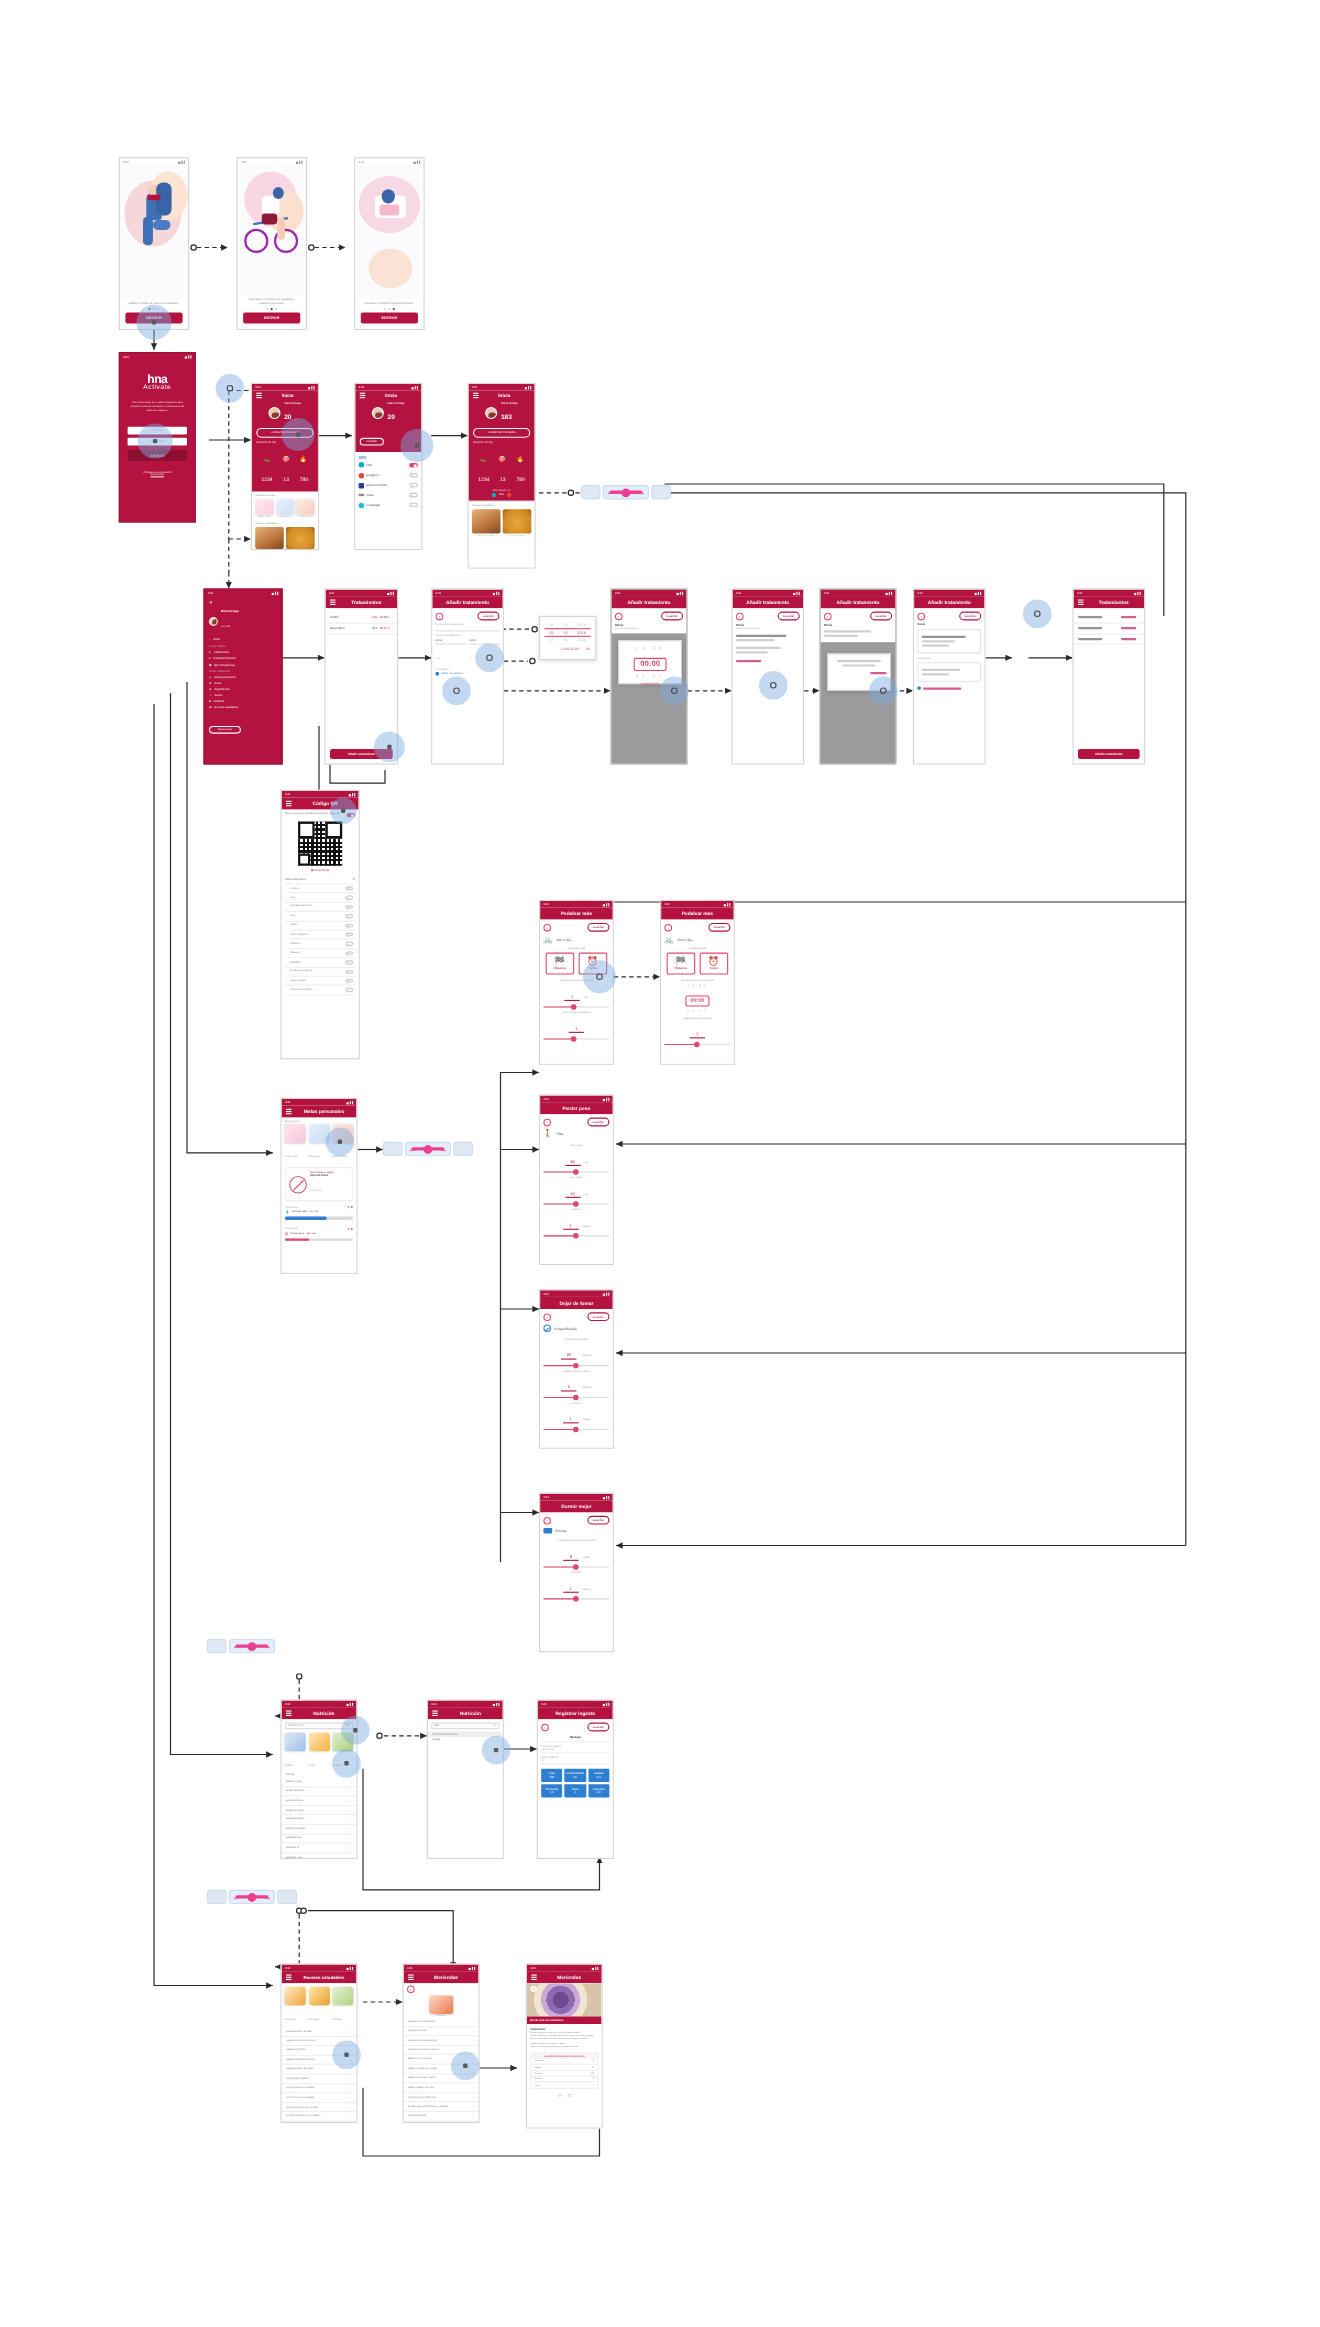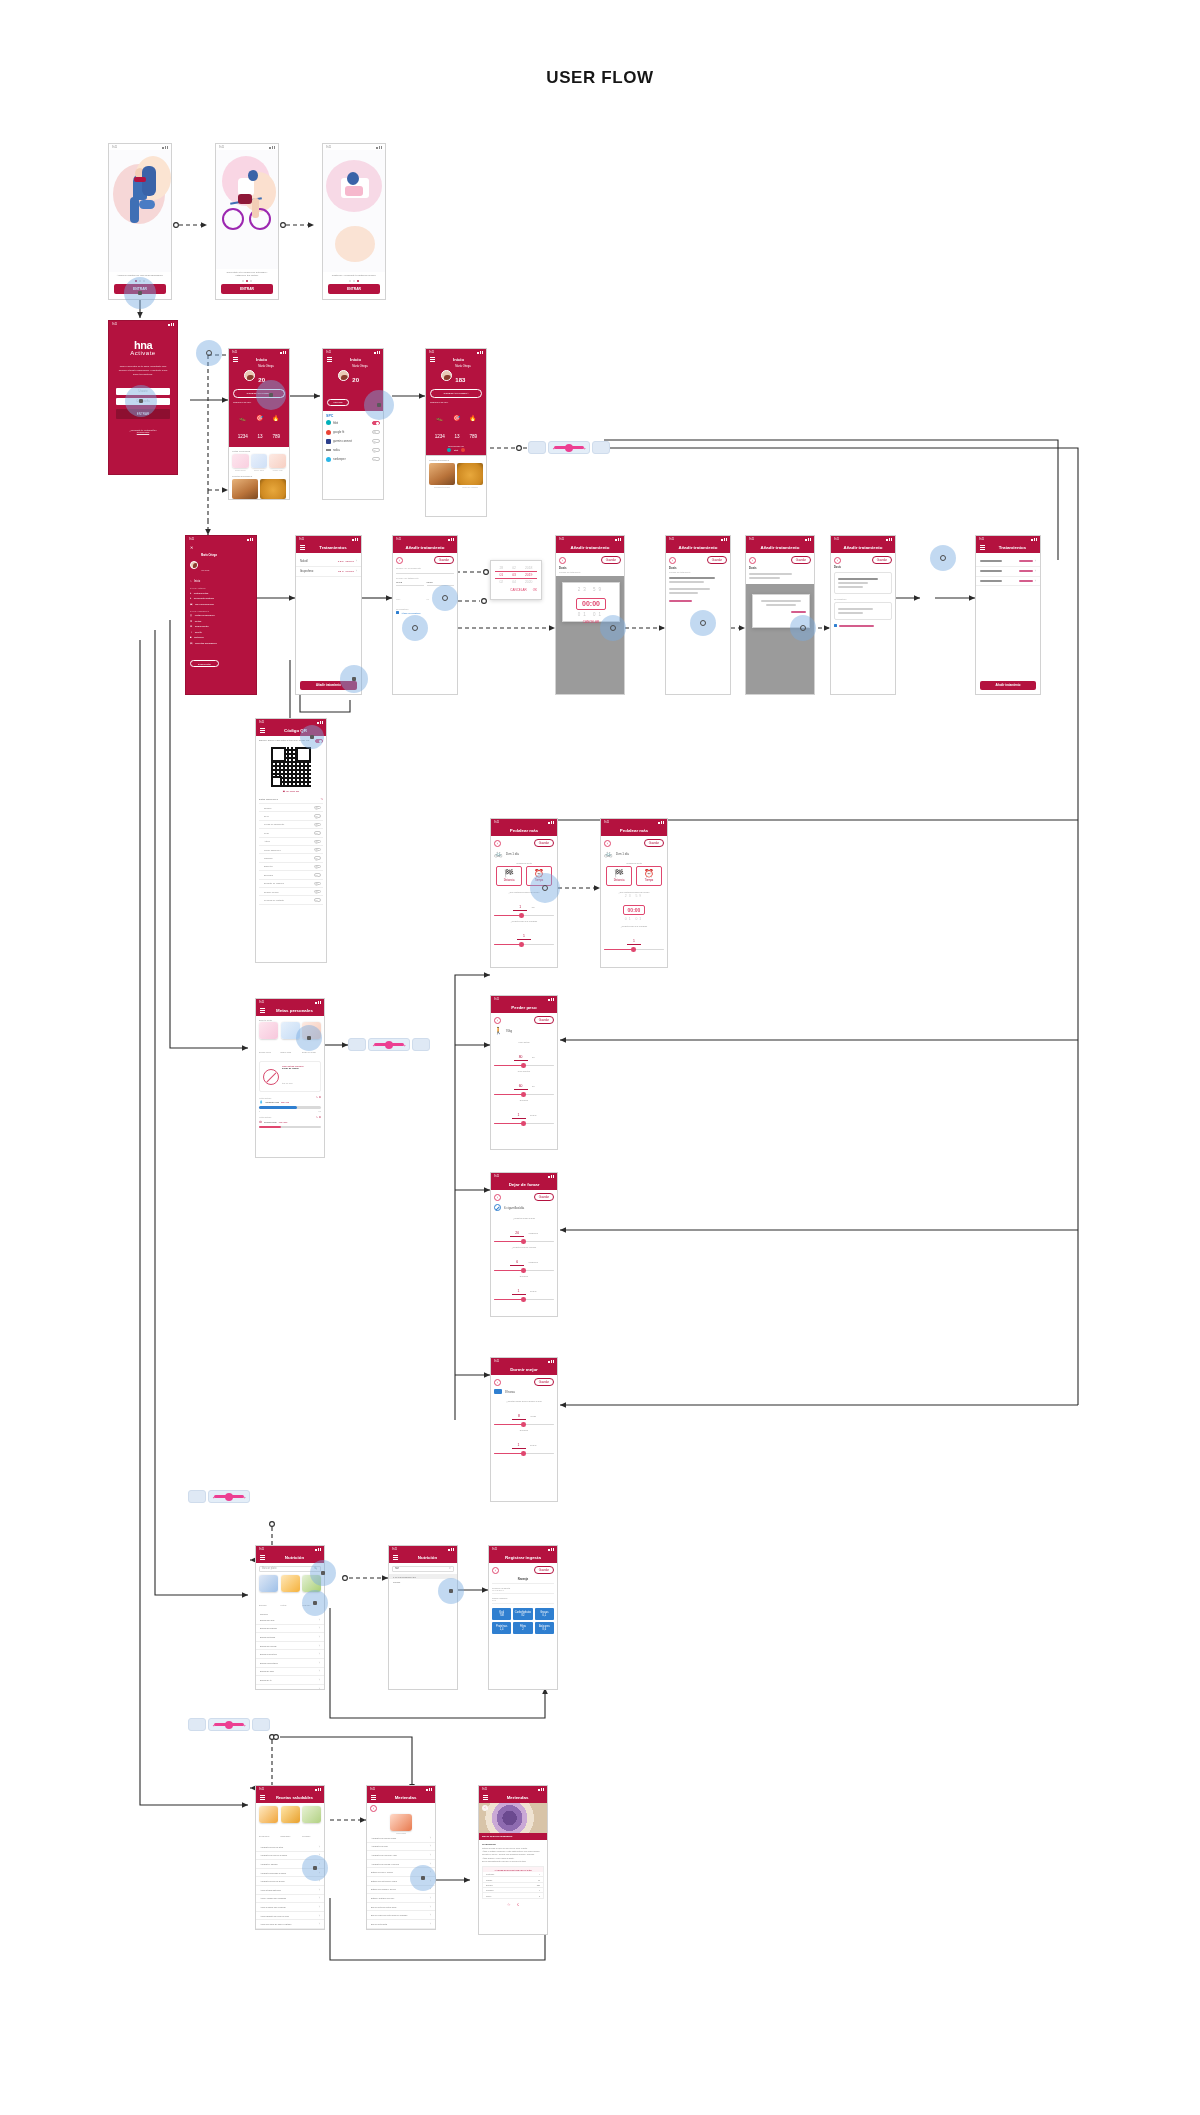--- a/index.html
+++ b/index.html
@@ -211,21 +211,20 @@
   .cat-strip { display: flex; gap: 2.5px; padding: 1px 3px 2px; }
   .cat-strip .cat { width: 22px; }
   .cat-strip .cat .img { height: 17px; border-radius: 3px; box-shadow: 0 .5px 1.5px rgba(0,0,0,.15); }
   .cat-strip .cat .cap { font-size: 2.1px; color: #999; text-align: center; margin-top: 1px; }
 </style>
 </head>
 <body>
 
 <div id="canvas">
 
-  <div class="flow-title">USER FLOW</div>
 
   <svg class="links">
     <defs>
       <marker id="ah" markerWidth="7" markerHeight="7" refX="5.5" refY="2.6" orient="auto">
         <path d="M0,0 L5.5,2.6 L0,5.2 z" fill="#2a2a2a"></path>
       </marker>
     </defs>
     <g stroke="#2a2a2a" fill="none" stroke-width="1.1">
 
       <circle cx="176" cy="225" r="2.4" fill="#fff"></circle>

